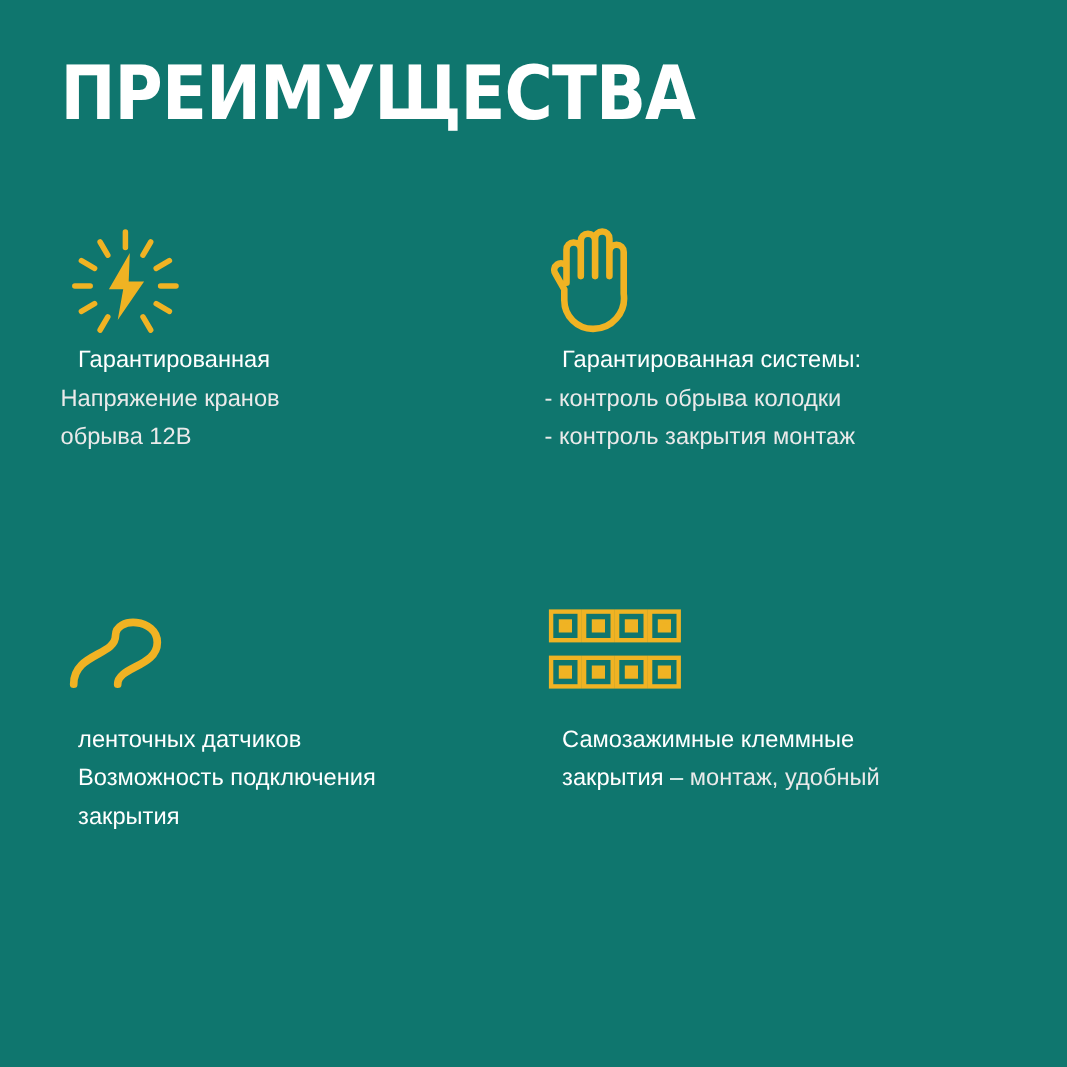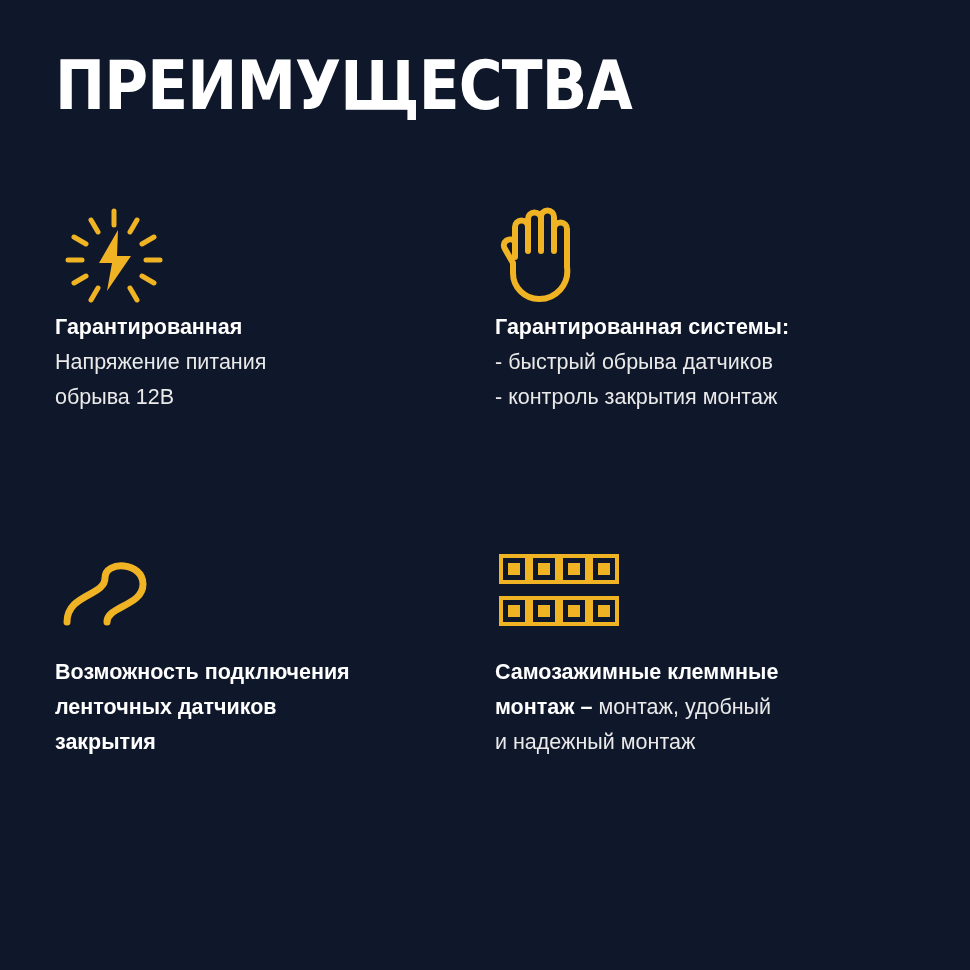--- a/index.html
+++ b/index.html
@@ -11,21 +11,21 @@
     height: 970px;
     background: #2b2b2b;
     font-family: "Liberation Sans", sans-serif;
     color: #ffffff;
     overflow: hidden;
   }
   .slide {
     position: relative;
     width: 970px;
     height: 970px;
-    background: #0f172a;
+    background: #0f766e;
     box-sizing: border-box;
   }
   .title {
     position: absolute;
     left: 55px;
     top: 52px;
     font-size: 68px;
     line-height: 1;
     font-weight: bold;
     letter-spacing: -1px;
@@ -52,22 +52,23 @@
     display: flex;
     align-items: flex-start;
   }
   .cell-text {
     font-size: 21.5px;
     line-height: 1.62;
     color: #efefef;
     max-width: 400px;
   }
   .cell-text .b {
-    font-weight: bold;
+    font-weight: normal;
     color: #ffffff;
+    margin-left: 16px;
   }
   .cell-text .n {
     font-weight: normal;
     color: #eaeaea;
   }
   .cell-text .line {
     white-space: nowrap;
   }
   .icon-svg {
     display: block;
@@ -96,47 +97,47 @@
             <line x1="19" y1="78" x2="31" y2="71"></line>
             <line x1="99" y1="78" x2="87" y2="71"></line>
             <line x1="36" y1="95" x2="43" y2="83"></line>
             <line x1="82" y1="95" x2="75" y2="83"></line>
           </g>
           <path d="M63 25 L44 58 L57 58 L52 86 L76 51 L62 51 Z" fill="#f0b323"></path>
         </svg>
       </div>
       <div class="cell-text">
         <div class="line b">Гарантированная</div>
-        <div class="line n">Напряжение питания</div>
+        <div class="line n">Напряжение кранов</div>
         <div class="line n">обрыва 12В</div>
       </div>
     </div>
 
     <div class="cell">
       <div class="icon-box">
         <svg class="icon-svg" width="86" height="100" viewBox="0 0 86 100">
           <path d="M20 52 L20 22 a6.5 6.5 0 0 1 13 0 L33 46 L33 14 a6.5 6.5 0 0 1 13 0 L46 46 L46 12 a6.5 6.5 0 0 1 13 0 L59 46 L59 24 a6.5 6.5 0 0 1 13 0 L72 62 a28 28 0 0 1 -28 32 a26 26 0 0 1 -26 -26 L18 58 L10 44 a6 6 0 0 1 10 -7 Z" fill="none" stroke="#f0b323" stroke-width="6" stroke-linejoin="round" stroke-linecap="round"></path>
         </svg>
       </div>
       <div class="cell-text">
         <div class="line b">Гарантированная системы:</div>
-        <div class="line n">- быстрый обрыва датчиков</div>
+        <div class="line n">- контроль обрыва колодки</div>
         <div class="line n">- контроль закрытия монтаж</div>
       </div>
     </div>
 
     <div class="cell">
       <div class="icon-box">
         <svg class="icon-svg" width="110" height="90" viewBox="0 0 110 90">
           <path d="M12 72 C12 44, 50 46, 50 28 C50 10, 88 12, 88 34 C88 56, 52 56, 52 72" fill="none" stroke="#f0b323" stroke-width="7" stroke-linecap="round"></path>
         </svg>
       </div>
       <div class="cell-text">
+        <div class="line b">ленточных датчиков</div>
         <div class="line b">Возможность подключения</div>
-        <div class="line b">ленточных датчиков</div>
         <div class="line b">закрытия</div>
       </div>
     </div>
 
     <div class="cell">
       <div class="icon-box">
         <svg class="icon-svg" width="125" height="90" viewBox="0 0 125 90">
           <g fill="none" stroke="#f0b323" stroke-width="4">
             <rect x="6" y="6" width="26" height="26"></rect>
             <rect x="15" y="15" width="8" height="8" fill="#f0b323"></rect>
@@ -153,20 +154,19 @@
             <rect x="66" y="48" width="26" height="26"></rect>
             <rect x="75" y="57" width="8" height="8" fill="#f0b323"></rect>
             <rect x="96" y="48" width="26" height="26"></rect>
             <rect x="105" y="57" width="8" height="8" fill="#f0b323"></rect>
           </g>
         </svg>
       </div>
       <div class="cell-text">
         <div class="line b">Самозажимные клеммные</div>
         <div class="line">
-          <span class="b">монтаж – </span><span class="n">монтаж, удобный</span>
+          <span class="b">закрытия – </span><span class="n">монтаж, удобный</span>
         </div>
-        <div class="line n">и надежный монтаж</div>
       </div>
     </div>
 
   </div>
 </div>
 
 </body></html>

